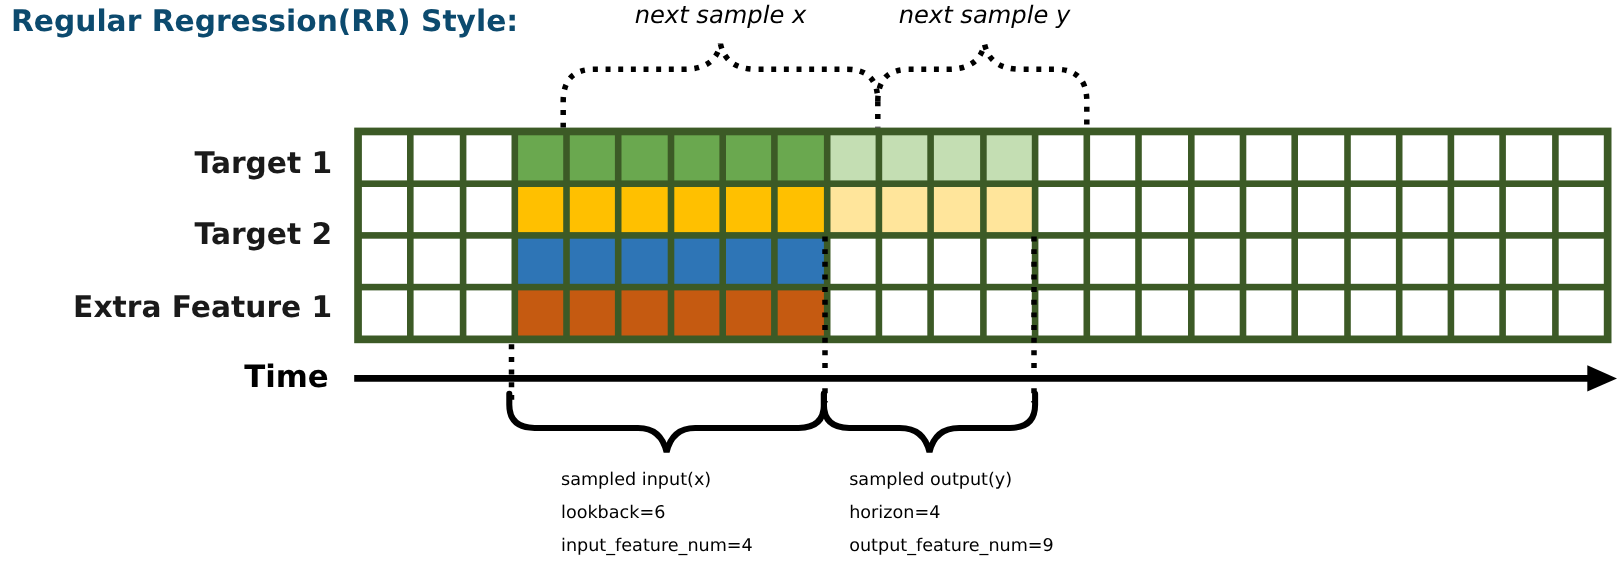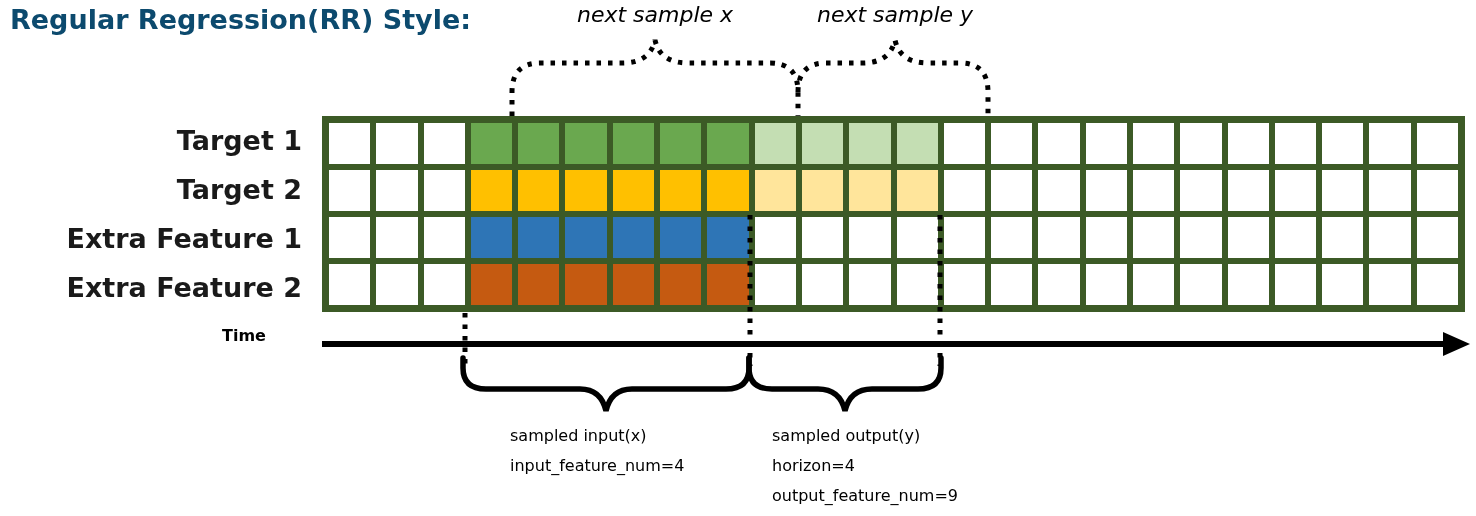--- a/index.html
+++ b/index.html
@@ -55,21 +55,21 @@
     padding: 7px;
     display: grid;
     grid-template-columns: repeat(24, 1fr);
     grid-template-rows: repeat(4, 1fr);
     gap: 6px;
   }
   .grid-cell { background: #ffffff; }
   .time-label {
     position: absolute;
     left: 222px; top: 326px;
-    font-size: 16px;
+    font-size: 28px;
     font-weight: bold;
     color: #000;
   }
   .svg-overlay {
     position: absolute;
     left: 0; top: 0;
     pointer-events: none;
   }
   .annot {
     position: absolute;
@@ -89,21 +89,20 @@
 
   <div class="title">Regular Regression(RR) Style:</div>
 
   <div class="brace-label" style="left:655px;">next sample x</div>
   <div class="brace-label" style="left:895px;">next sample y</div>
 
   <div class="row-labels" id="row-labels">
       <div class="row-label">Target 1</div>
       <div class="row-label">Target 2</div>
       <div class="row-label">Extra Feature 1</div>
-      <div class="row-label">Extra Feature 2</div>
     </div>
 
   <div class="grid" id="grid" style="background: rgb(60, 90, 38);">
       <div class="grid-cell"></div>
       <div class="grid-cell"></div>
       <div class="grid-cell"></div>
       <div class="grid-cell" style="background: rgb(106, 168, 79);"></div>
       <div class="grid-cell" style="background: rgb(106, 168, 79);"></div>
       <div class="grid-cell" style="background: rgb(106, 168, 79);"></div>
       <div class="grid-cell" style="background: rgb(106, 168, 79);"></div>
@@ -212,20 +211,21 @@
 
     <line x1="322" y1="344" x2="1445" y2="344" stroke="#000" stroke-width="6"></line>
     <polygon points="1443,332 1443,356 1470,344" fill="#000"></polygon>
 
     <path d="M463,358 L463,368 Q463,389 486,389 L580,389 Q601,389 606,411 Q611,389 632,389 L726,389 Q749,389 749,368 L749,358" fill="none" stroke="#000" stroke-width="5.5" stroke-linecap="round"></path>
     <path d="M749,358 L749,368 Q749,389 772,389 L818,389 Q840,389 845,411 Q850,389 872,389 L918,389 Q941,389 941,368 L941,358" fill="none" stroke="#000" stroke-width="5.5" stroke-linecap="round"></path>
   </svg>
 
   <div class="annot annot-input">
     <div>sampled input(x)</div>
+    <div>lookback=6</div>
     <div>input_feature_num=4</div>
   </div>
   <div class="annot annot-output">
     <div>sampled output(y)</div>
     <div>horizon=4</div>
     <div>output_feature_num=9</div>
   </div>
 
 </div>
 

